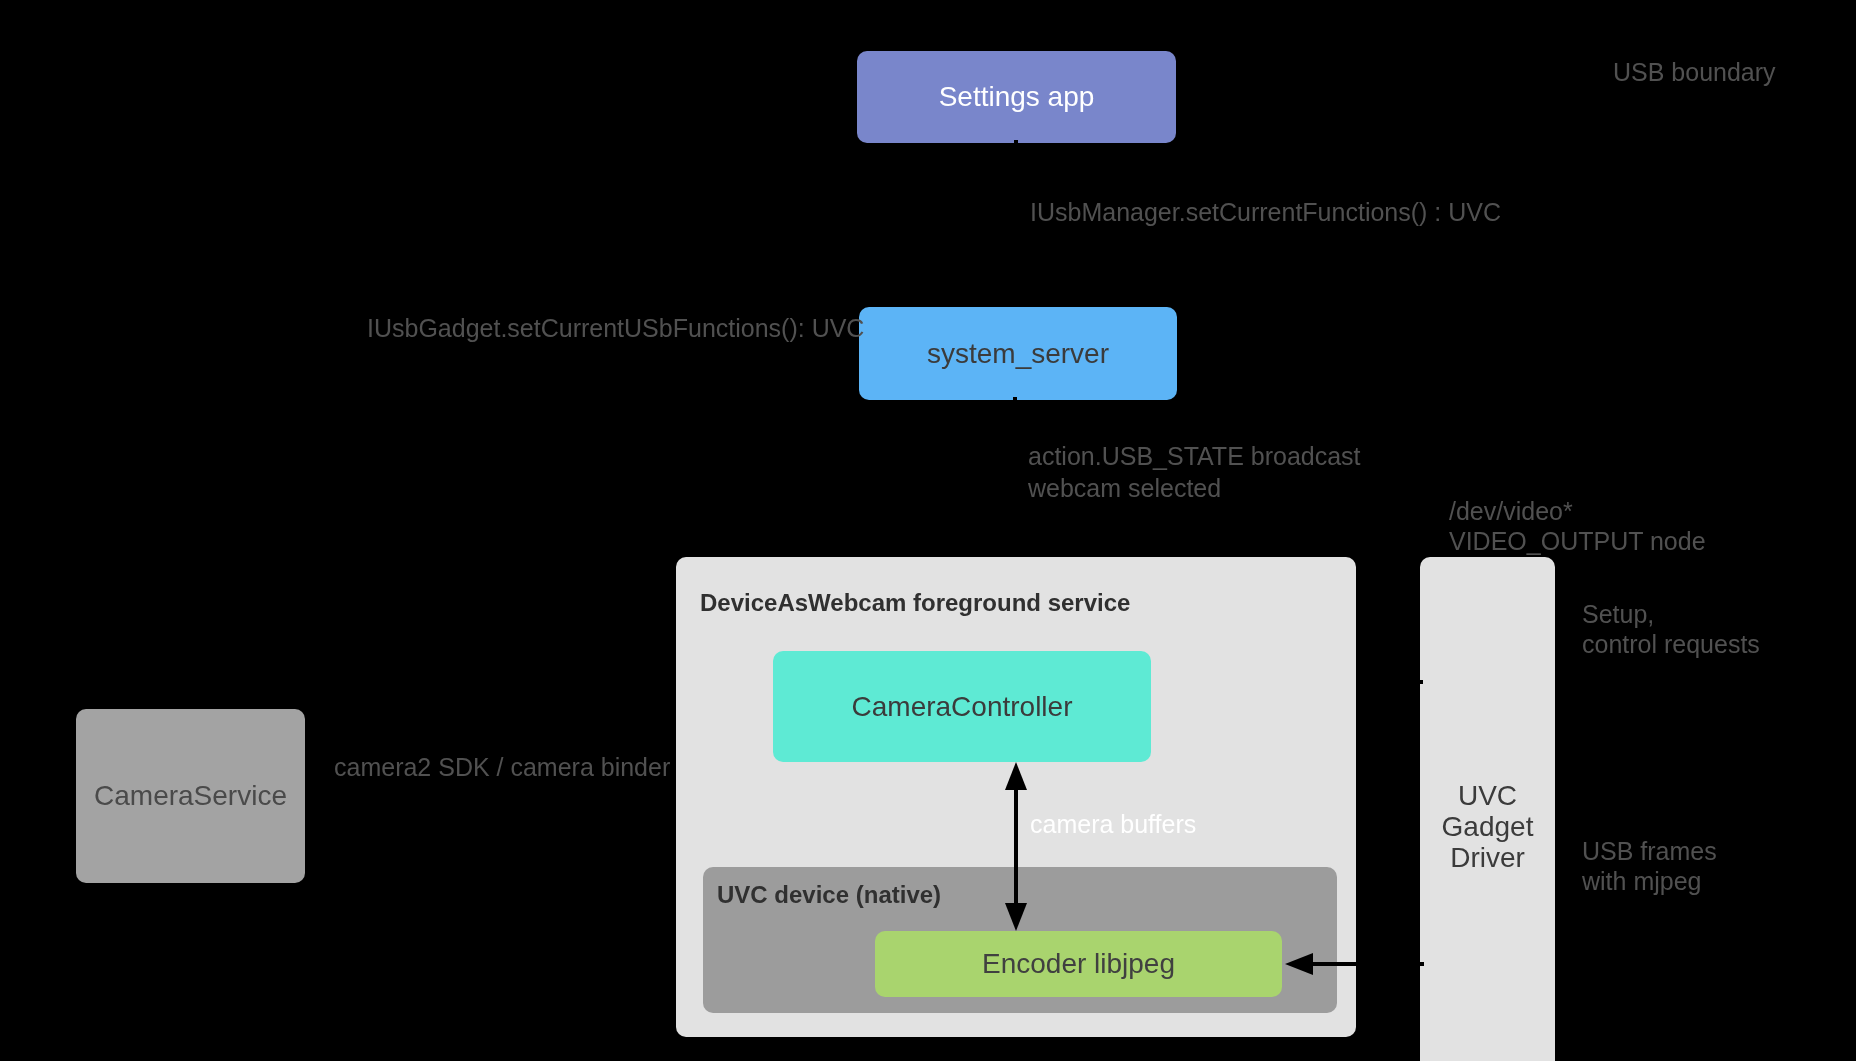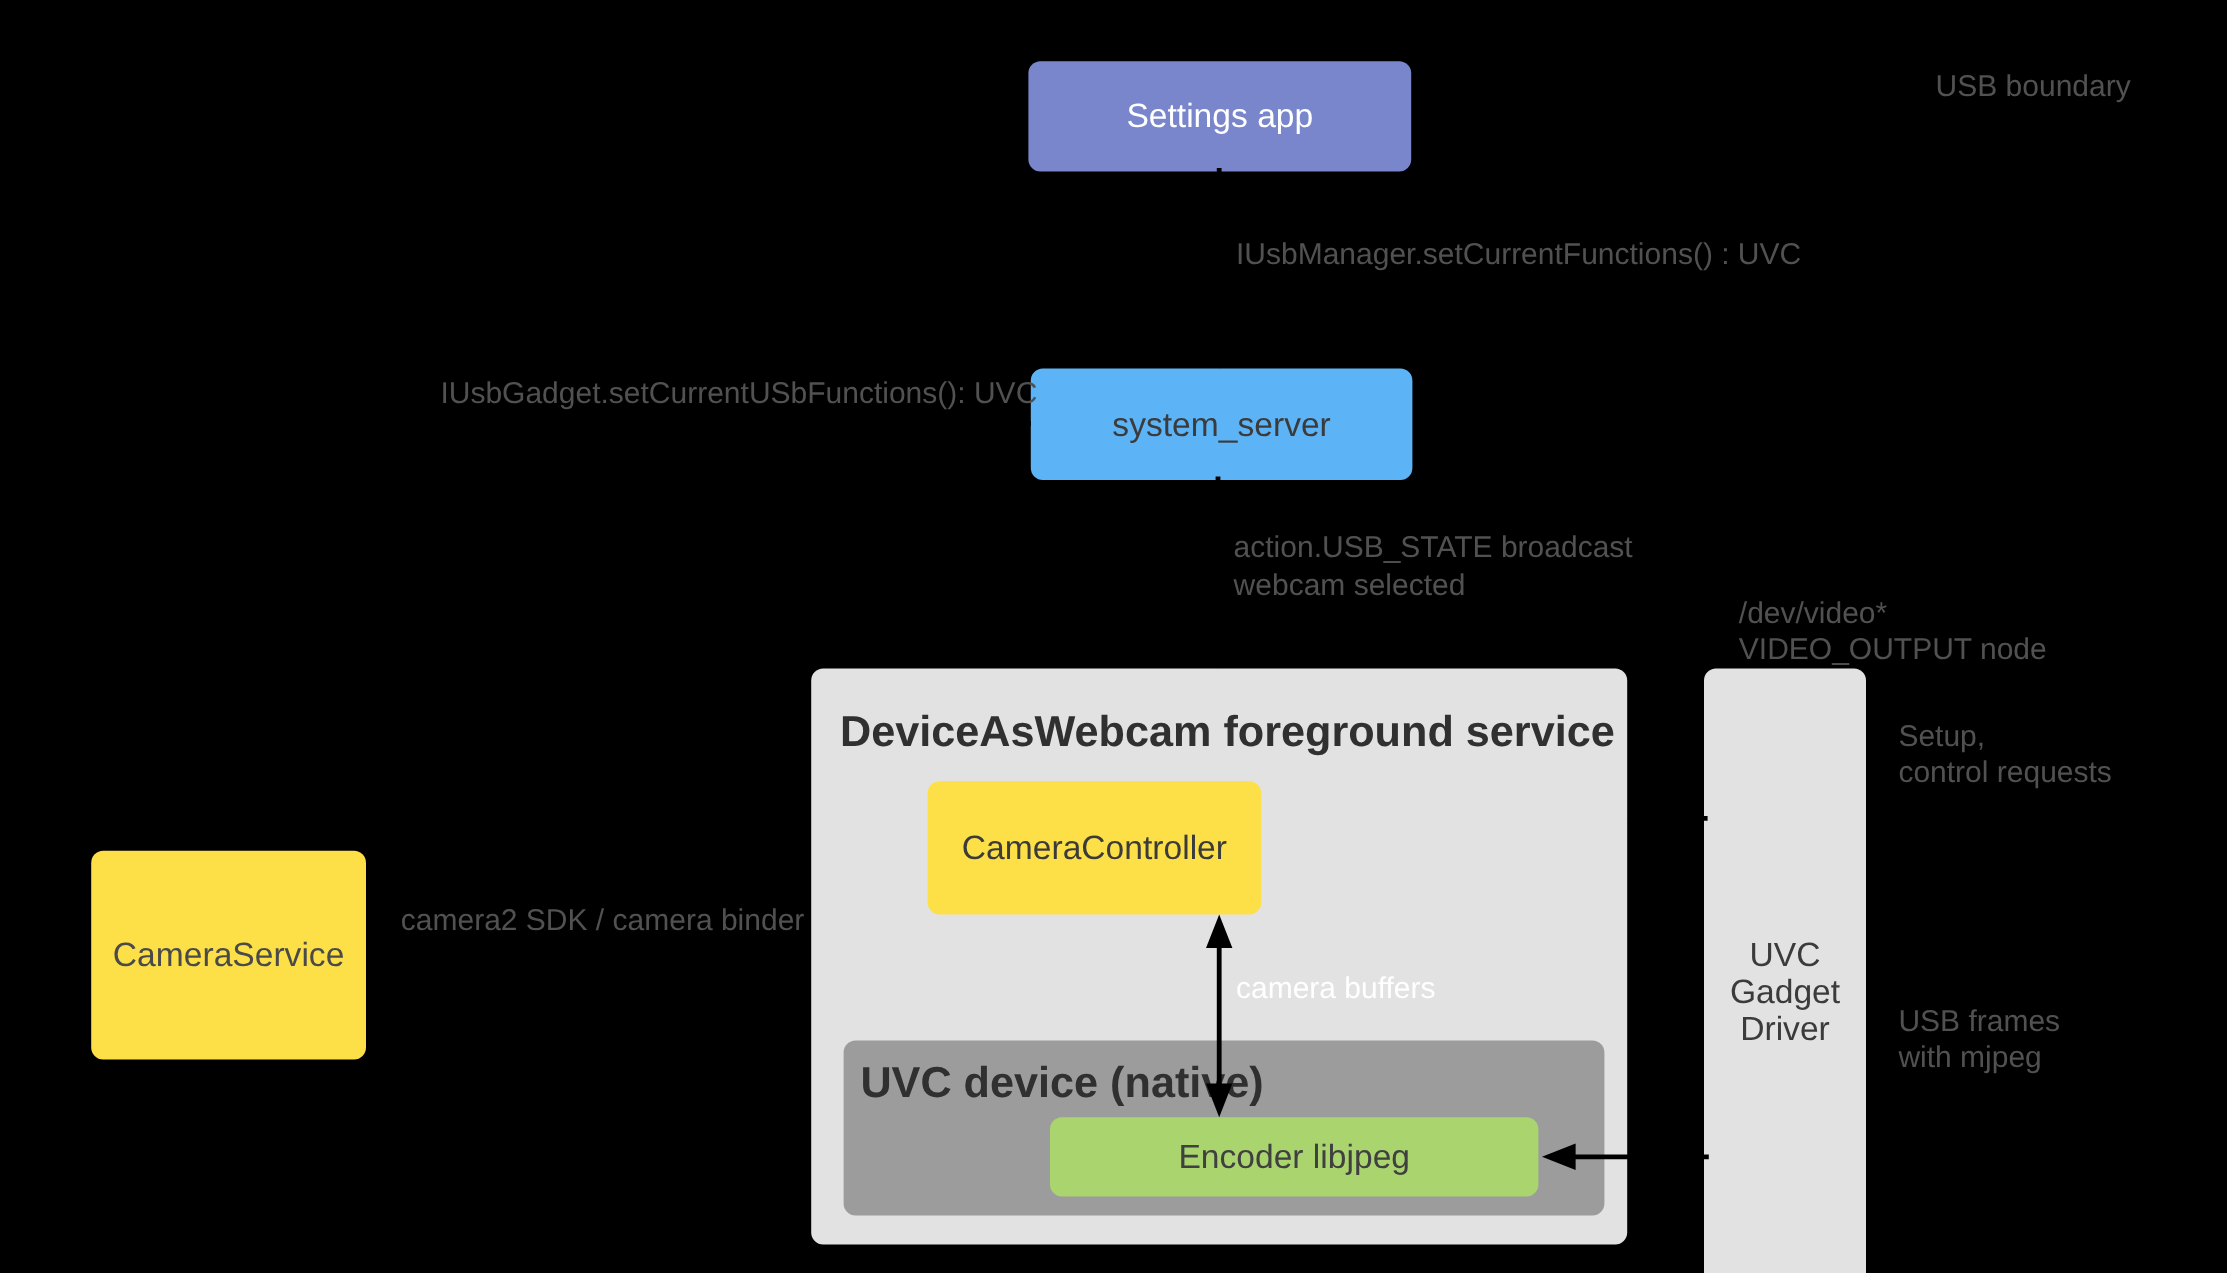--- a/index.html
+++ b/index.html
@@ -1,47 +1,47 @@
 <!DOCTYPE html>
 <html><head>
 <meta charset="utf-8">
 <style>
   html,body{margin:0;padding:0;background:#000;}
   #stage{position:relative;width:1856px;height:1061px;background:#000;overflow:hidden;
          font-family:"Liberation Sans",sans-serif;}
   .node{position:absolute;border-radius:10px;display:flex;align-items:center;justify-content:center;
         font-size:28px;color:#3B3B3B;text-align:center;}
-  .container-title{position:absolute;font-size:36px;font-weight:bold;color:#303030;white-space:nowrap;}
+  .container-title{position:absolute;font-size:24px;font-weight:bold;color:#303030;white-space:nowrap;}
   .lbl{position:absolute;font-size:25px;color:#515151;line-height:31px;white-space:nowrap;}
   .lbl-ongray{color:#ffffff;}
   #arrows{position:absolute;left:0;top:0;width:1856px;height:1061px;pointer-events:none;z-index:10;}
   .multiline{line-height:32px;}
 </style>
 </head>
 <body>
 
 <div id="stage">
 
   <div class="node" style="left: 857px; top: 51px; width: 319px; height: 92px; color: rgb(255, 255, 255); background: rgb(121, 134, 203);">
     <span>Settings app</span>
   </div>
 
 
   <div class="node" style="left: 859px; top: 307px; width: 318px; height: 93px; background: rgb(92, 180, 246);">
     <span>system_server</span>
   </div>
 
-  <div class="node" style="left: 76px; top: 709px; width: 229px; height: 174px; color: rgb(74, 74, 74); background: #fde047;">
+  <div class="node" style="left: 76px; top: 709px; width: 229px; height: 174px; color: rgb(74, 74, 74); background: #a3a3a3;">
     <span>CameraService</span>
   </div>
 
   <div class="node" style="left: 676px; top: 557px; width: 680px; height: 480px; background: rgb(226, 226, 226);"></div>
   <span class="container-title" style="left:700px;top:589px;">DeviceAsWebcam foreground service</span>
 
-  <div class="node" style="left: 773px; top: 651px; width: 278px; height: 111px; background: #fde047;">
+  <div class="node" style="left: 773px; top: 651px; width: 378px; height: 111px; background: #5eead4;">
     <span>CameraController</span>
   </div>
 
   <div class="node" style="left: 703px; top: 867px; width: 634px; height: 146px; background: rgb(156, 156, 156);"></div>
   <span class="container-title" style="left:717px;top:881px;">UVC device (native)</span>
 
   <div class="node" style="left: 875px; top: 931px; width: 407px; height: 66px; color: #404040; background: rgb(169, 212, 110);">
     <span>Encoder libjpeg</span>
   </div>
 

